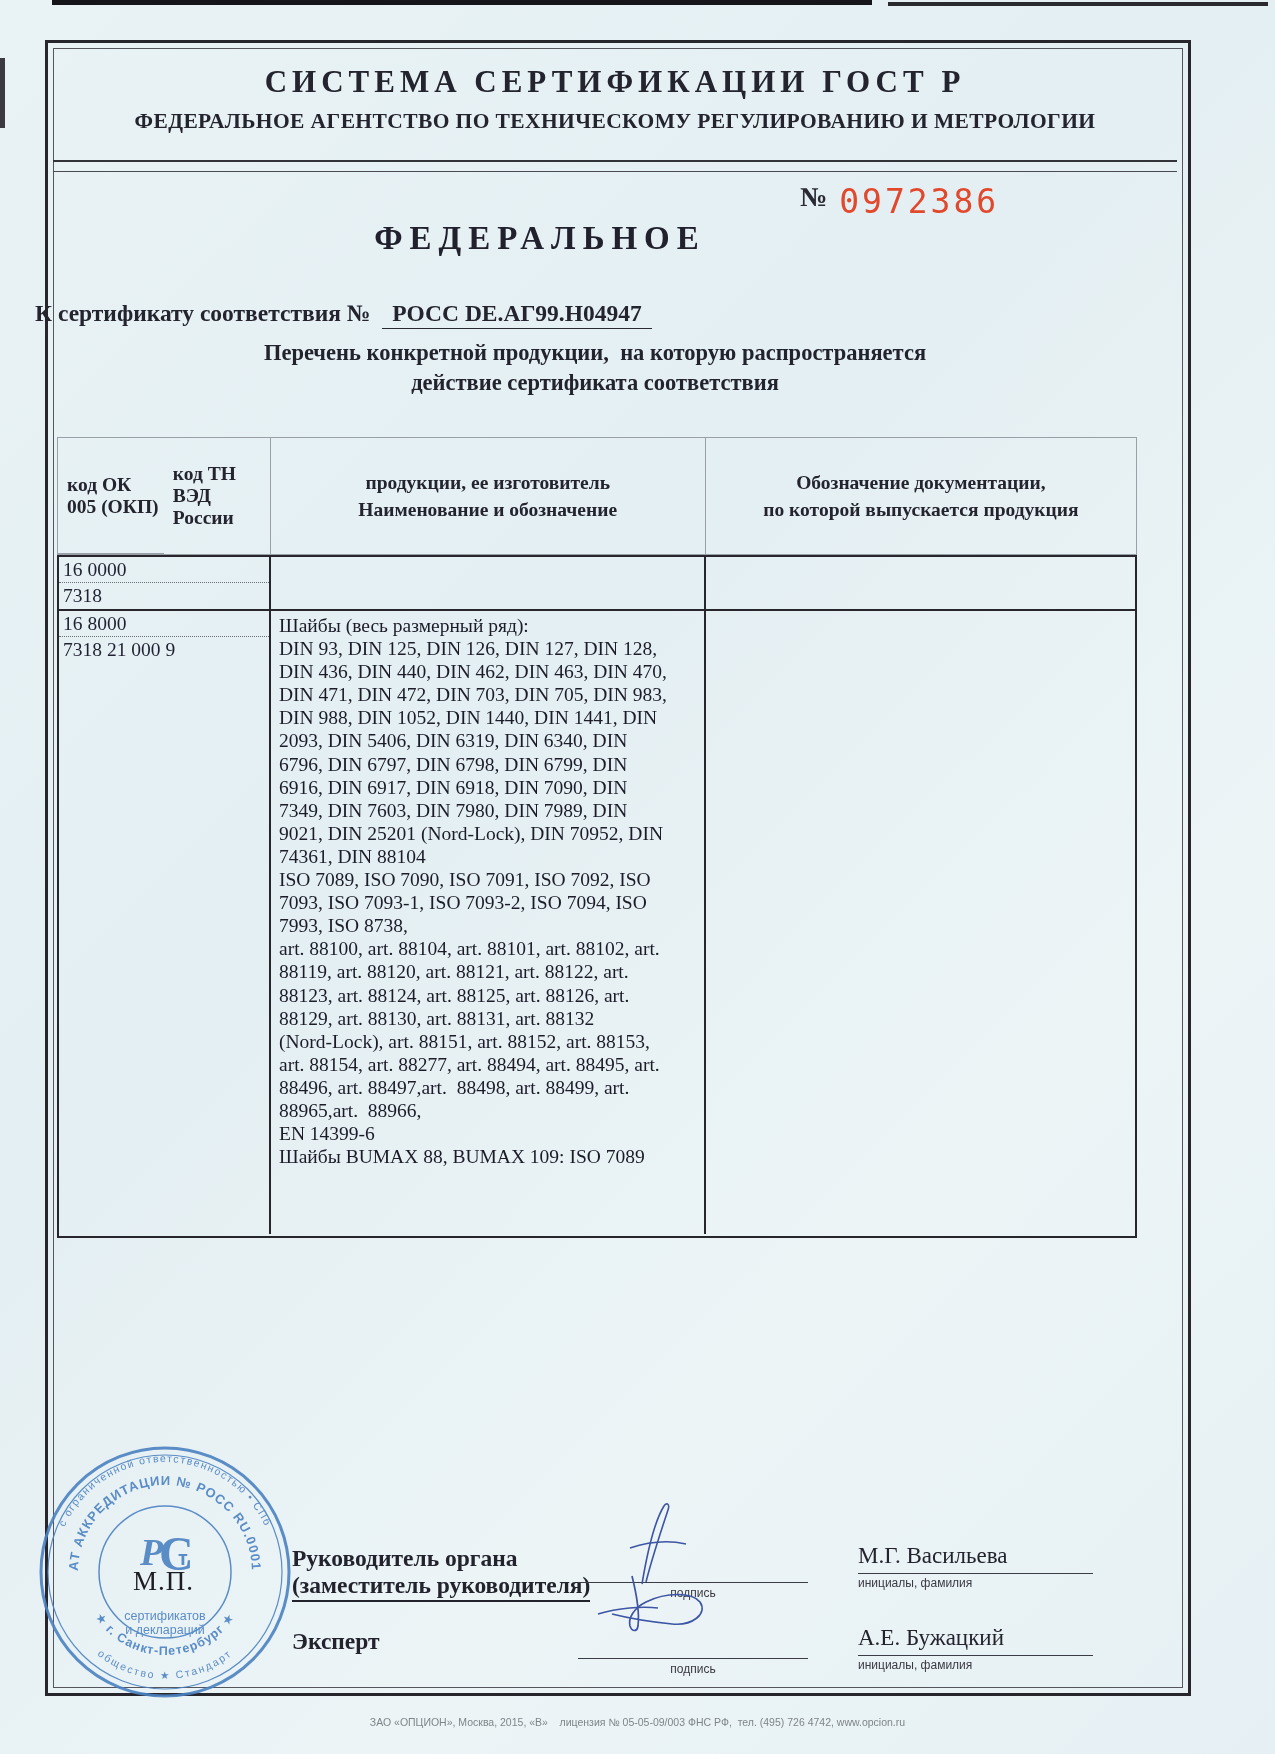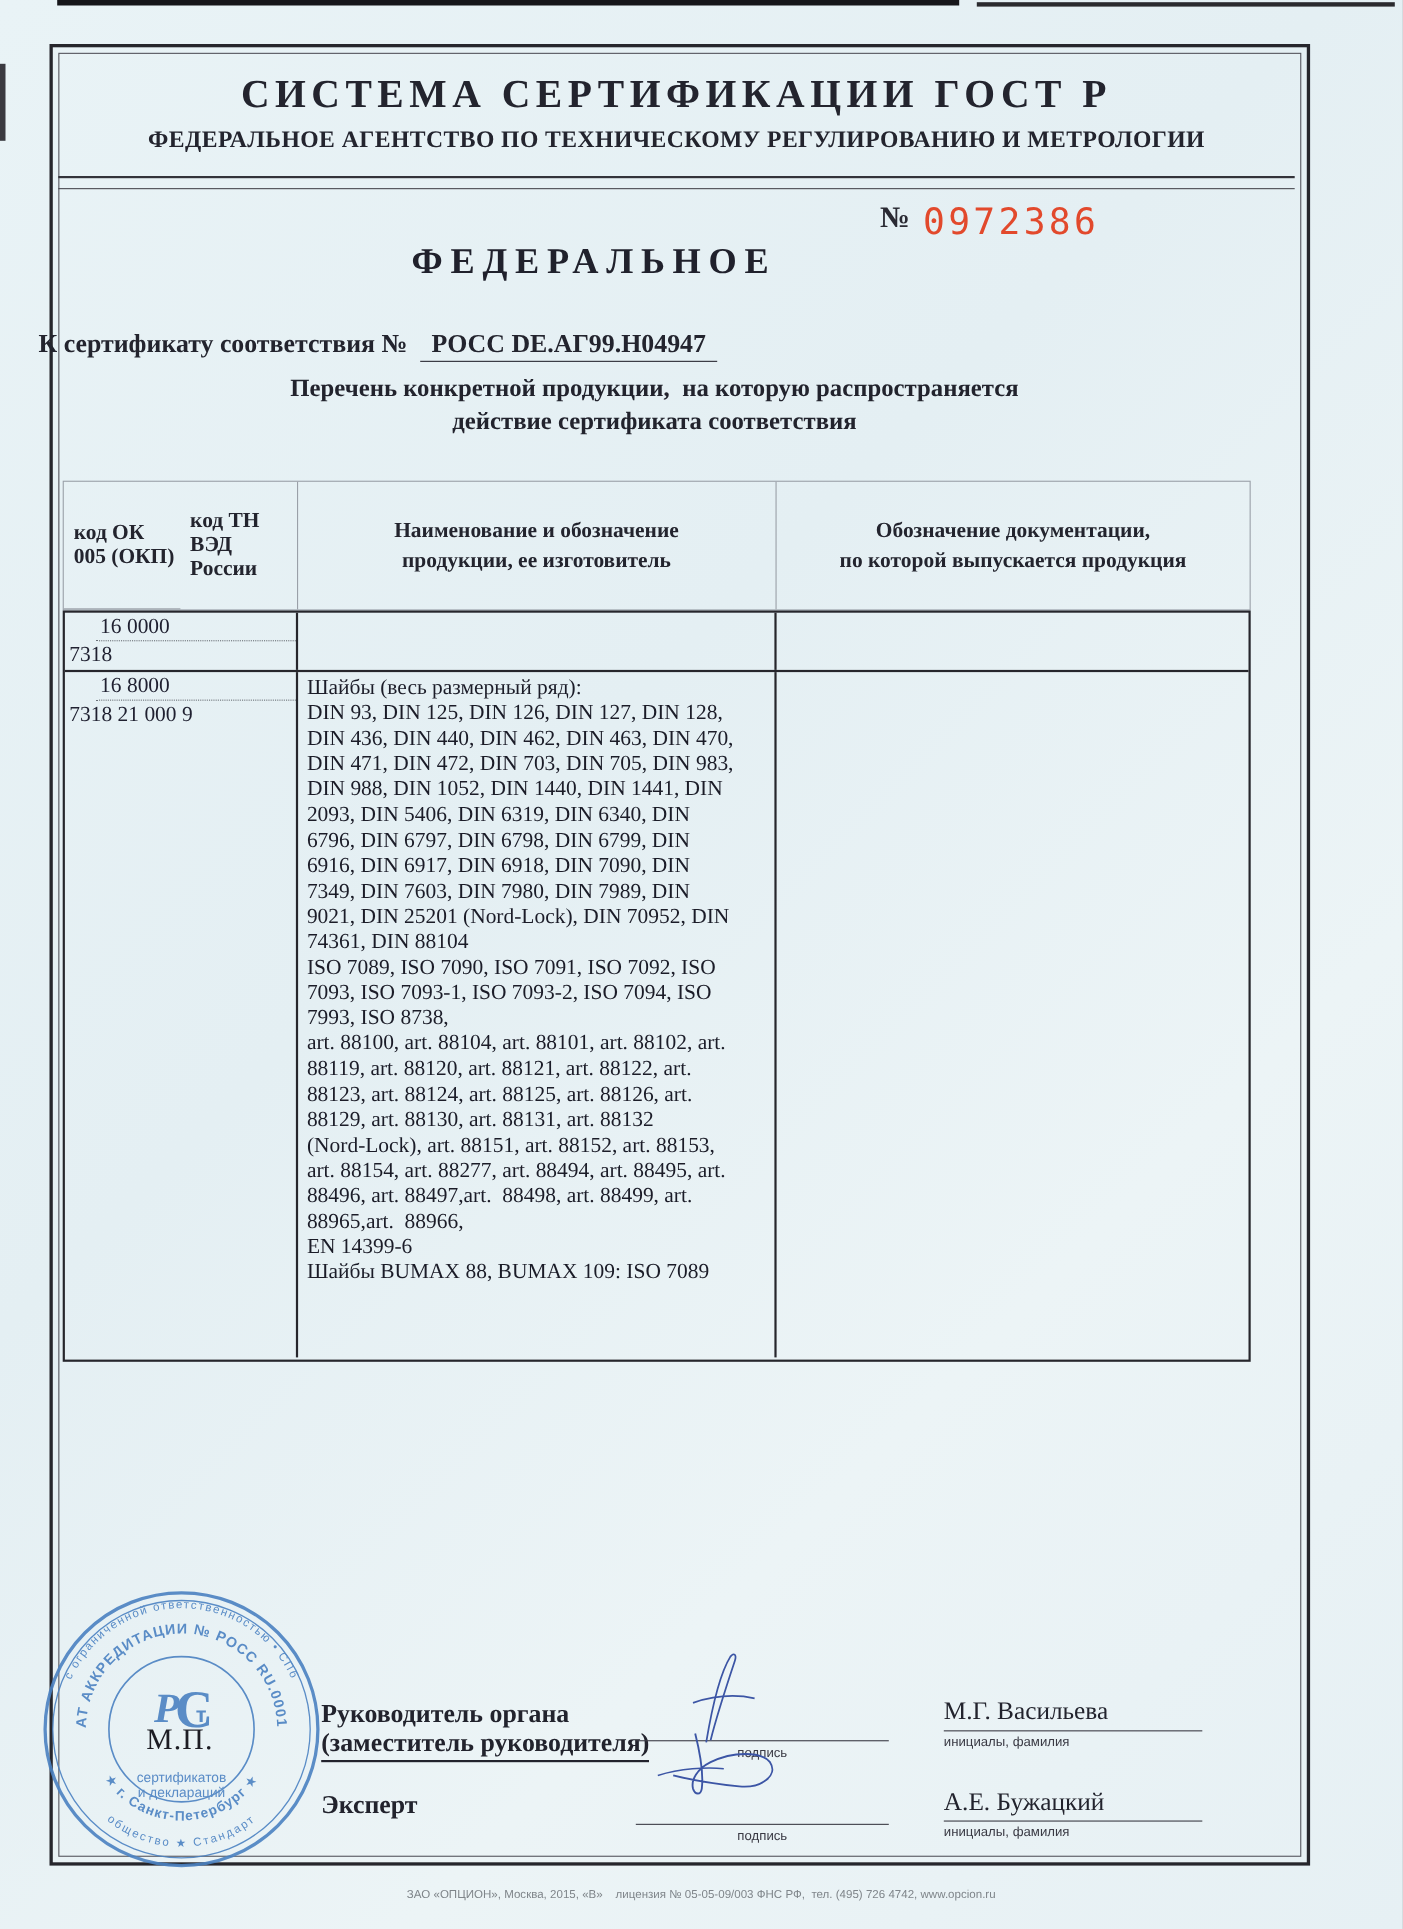--- a/index.html
+++ b/index.html
@@ -11,21 +11,21 @@
   }
   .scan-top{position:absolute;left:52px;top:0;width:820px;height:5px;background:#16161a;}
   .scan-top2{position:absolute;left:888px;top:2px;width:380px;height:4px;background:#2a2a2e;}
   .scan-left{position:absolute;left:0;top:58px;width:5px;height:70px;background:#3a3a40;}
   
   .frame{position:absolute;left:45px;top:40px;width:1140px;height:1650px;border:3px solid #26262c;}
   .frame-inner{position:absolute;left:5px;top:5px;right:5px;bottom:5px;border:1px solid #55555e;}
   .header-band{position:absolute;left:53px;top:48px;width:1124px;height:114px;
     border-bottom:2px solid #33333a;text-align:center;padding-top:16px;box-sizing:border-box;}
   .header-rule2{position:absolute;left:53px;top:171px;width:1124px;height:1px;background:#4a4a52;}
-  .h1{font-size:36px;font-weight:bold;letter-spacing:5px;color:#23242e;}
+  .h1{font-size:31px;font-weight:bold;letter-spacing:5px;color:#23242e;}
   .h2{font-size:21.5px;font-weight:bold;letter-spacing:0.4px;margin-top:9px;color:#23242e;}
 
   .doc-num{position:absolute;left:800px;top:182px;white-space:nowrap;}
   .doc-num .nsign{font-size:27px;font-weight:bold;color:#2a2a33;vertical-align:top;}
   .doc-num .digits{font-family:"DejaVu Sans Mono","Liberation Mono",monospace;
     font-size:33px;color:#e2492c;letter-spacing:3px;margin-left:8px;}
 
   .title{position:absolute;left:0;width:1080px;top:220px;text-align:center;
     font-size:33px;font-weight:bold;letter-spacing:7px;color:#20212c;}
   .certline{position:absolute;left:35px;right:140px;top:300px;text-align:left;
@@ -49,21 +49,21 @@
 
   .tbl-body{position:absolute;left:57px;top:555px;width:1080px;height:683px;
     border:2px solid #26262c;box-sizing:border-box;}
   .trow{display:flex;box-sizing:border-box;}
   .trow1{height:54px;border-bottom:2px solid #26262c;}
   .trow2{height:623px;}
   .tc{box-sizing:border-box;}
   .tc1{width:212px;border-right:2px solid #26262c;display:flex;flex-direction:column;}
   .tc2{width:435px;border-right:2px solid #26262c;padding:3px 5px 0 8px;}
   .tc3{width:429px;}
-  .code-top{font-size:19.5px;padding:2px 0 1px 4px;border-bottom:1.5px dotted #6a6f76;margin-left:28px;}
+  .code-top{font-size:19.5px;padding:2px 0 1px 4px;border-bottom:1.5px dotted #6a6f76;}
   .code-bot{font-size:19.5px;padding:2px 0 0 4px;}
   .trow2 .tc1{justify-content:flex-start;}
   .trow2 .code-top,.trow2 .code-bot{flex:none;}
   .pline{font-size:19.5px;line-height:23.1px;color:#1b1c28;white-space:pre;}
 
   
   .sig-label{position:absolute;font-size:23.5px;font-weight:bold;color:#22232d;white-space:nowrap;}
   .role1a{left:292px;top:1545px;}
   .role1b{left:292px;top:1572px;border-bottom:2px solid #22232d;padding-bottom:1px;}
   .role2{left:292px;top:1628px;}
@@ -121,22 +121,22 @@
 
   <div class="subtitle sub1">Перечень конкретной продукции,  на которую распространяется</div>
   <div class="subtitle sub2">действие сертификата соответствия</div>
 
   <div class="tbl-header">
     <div class="thc thc1">
       <div class="half top">код ОК 005 (ОКП)</div>
       <div class="half">код ТН ВЭД России</div>
     </div>
     <div class="thc thc2">
+      <div>продукции, ее изготовитель</div>
       <div>Наименование и обозначение</div>
-      <div>продукции, ее изготовитель</div>
     </div>
     <div class="thc thc3">
       <div>Обозначение документации,</div>
       <div>по которой выпускается продукция</div>
     </div>
   </div>
 
   <div class="tbl-body">
     <div class="trow trow1">
       <div class="tc tc1">

